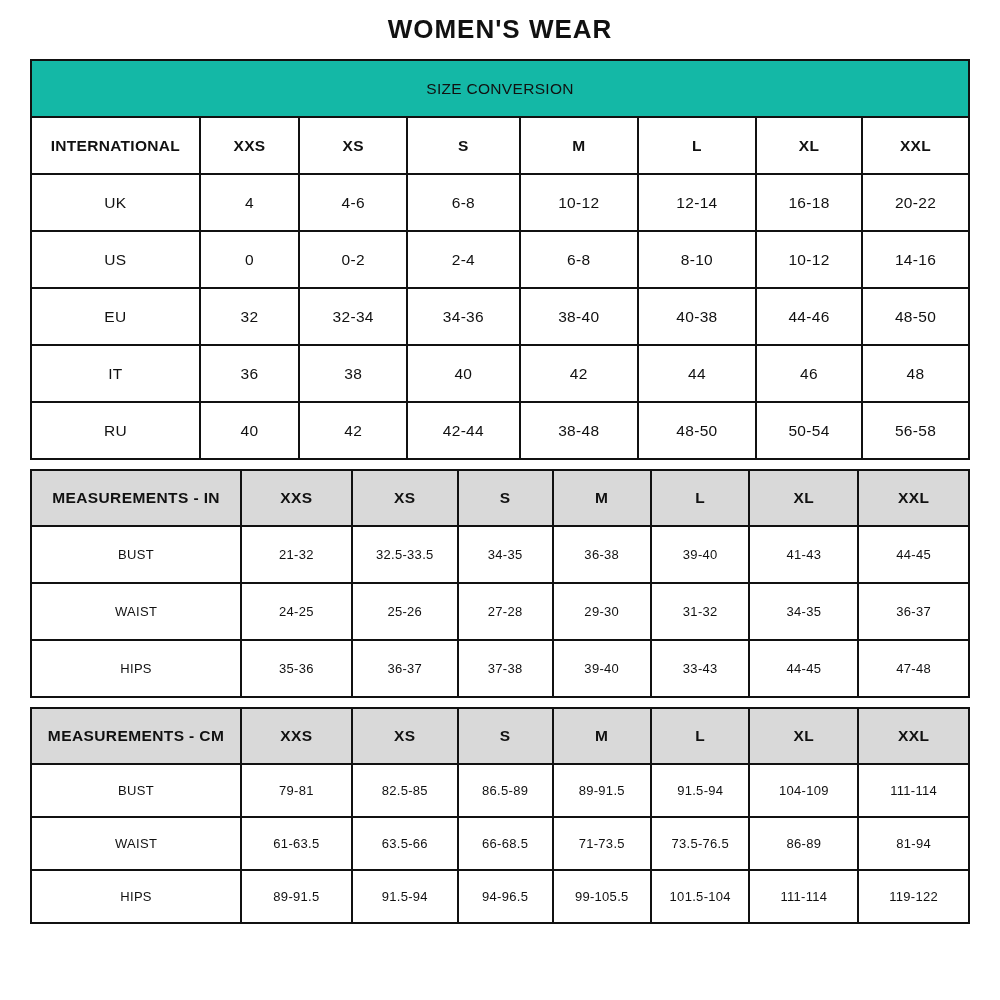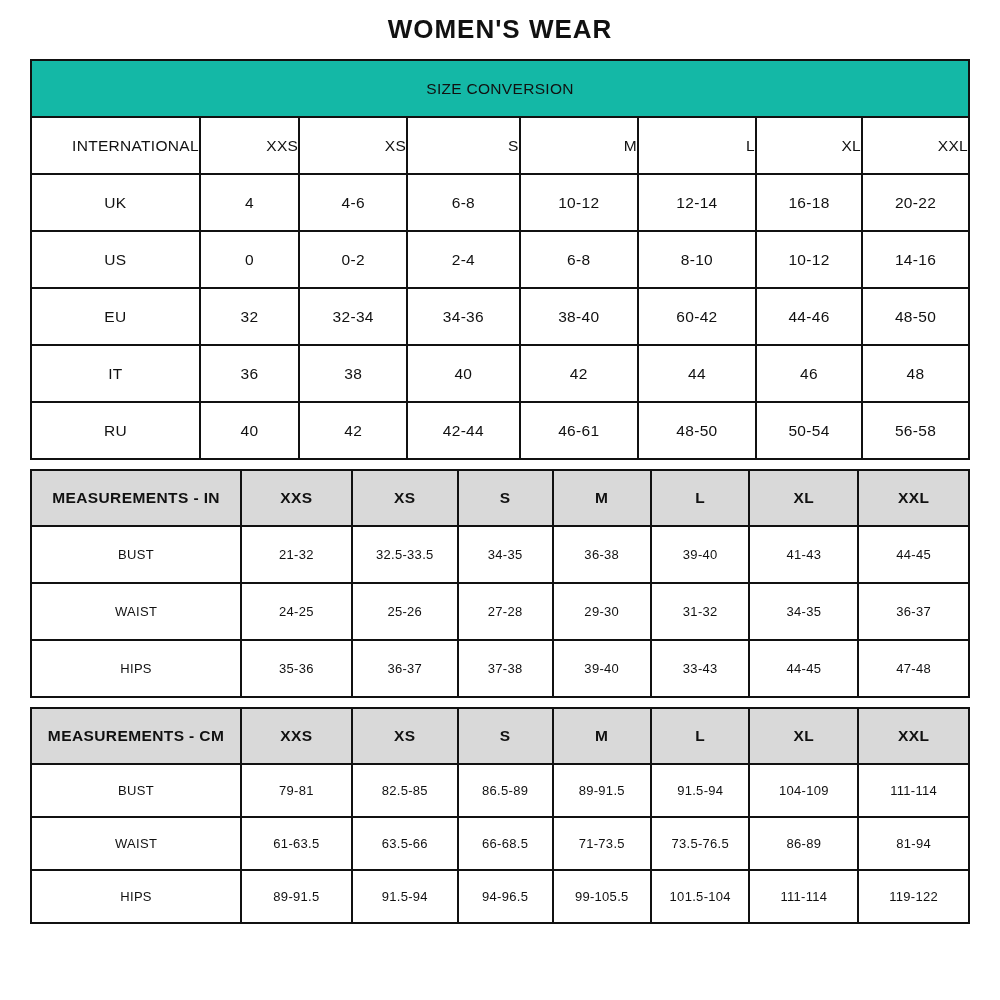--- a/index.html
+++ b/index.html
@@ -36,21 +36,21 @@
   .tbl { margin-bottom: 9px; }
   
   .banner-cell {
     background: #14b8a6;
     height: 50px;
     font-size: 16px;
     font-weight: 700;
     letter-spacing: 0.6px;
   }
   .t1 td { height: 57px; font-size: 15.5px; font-weight: 400; letter-spacing: 0.3px; }
-  .t1 .hdr-row td { font-weight: 400; text-align: right; }
+  .t1 .hdr-row td { font-weight: 700; }
   
   .meas th {
     background: #d9d9d9;
     height: 56px;
     font-size: 15.5px;
     font-weight: 700;
     letter-spacing: 0.4px;
   }
   .t2 td { height: 57px; font-size: 13px; font-weight: 400; letter-spacing: 0.3px; }
   .t3 td { height: 53px; font-size: 13px; font-weight: 400; letter-spacing: 0.3px; }
@@ -108,40 +108,40 @@
           <td>8-10</td>
           <td>10-12</td>
           <td>14-16</td>
         </tr>
         <tr>
           <td>EU</td>
           <td>32</td>
           <td>32-34</td>
           <td>34-36</td>
           <td>38-40</td>
-          <td>60-42</td>
+          <td>40-38</td>
           <td>44-46</td>
           <td>48-50</td>
         </tr>
         <tr>
           <td>IT</td>
           <td>36</td>
           <td>38</td>
           <td>40</td>
           <td>42</td>
           <td>44</td>
           <td>46</td>
           <td>48</td>
         </tr>
         <tr>
           <td>RU</td>
           <td>40</td>
           <td>42</td>
           <td>42-44</td>
-          <td>46-61</td>
+          <td>38-48</td>
           <td>48-50</td>
           <td>50-54</td>
           <td>56-58</td>
         </tr>
       </tbody>
   </table>
 
   <table class="tbl meas t2">
     <colgroup>
       <col style="width:22.4%">

